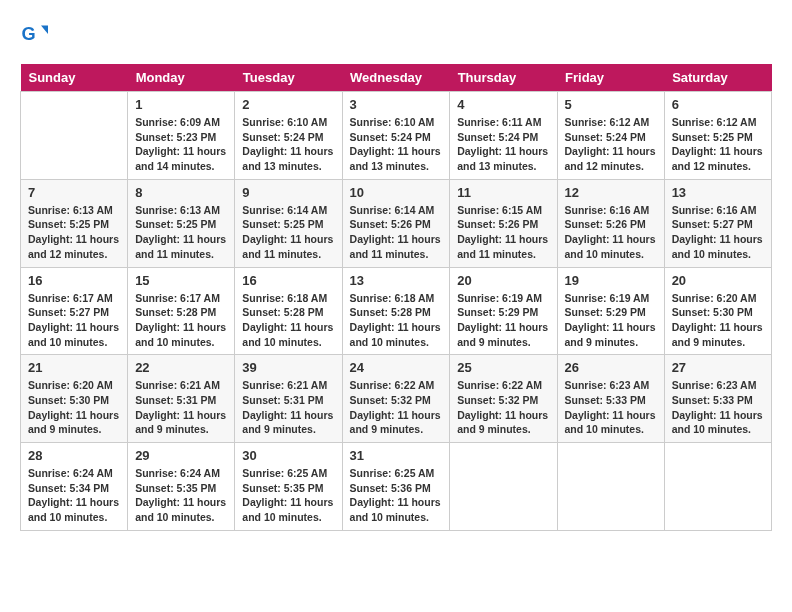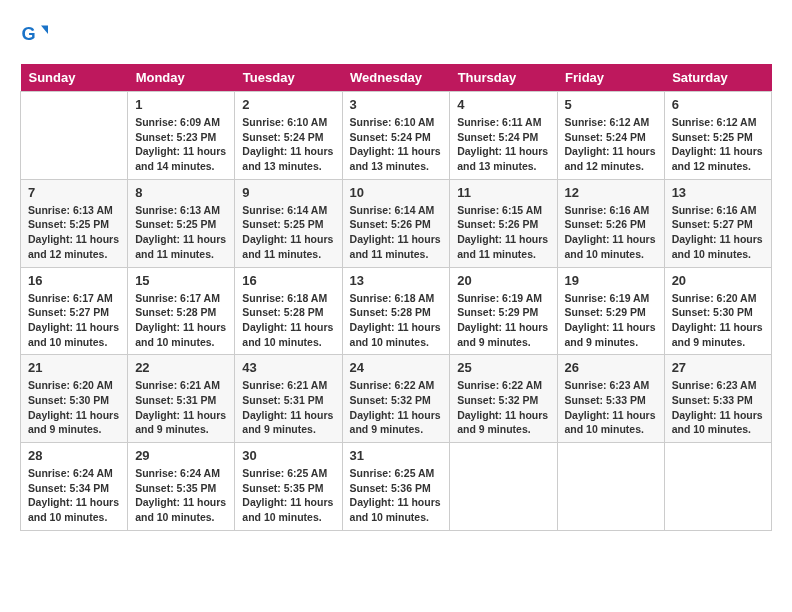--- a/index.html
+++ b/index.html
@@ -212,21 +212,21 @@
       <tr>
         <td>
           <div class="date-num">21</div>
           <div class="sun-info">Sunrise: 6:20 AM<br>Sunset: 5:30 PM<br>Daylight: 11 hours and 9 minutes.</div>
         </td>
         <td>
           <div class="date-num">22</div>
           <div class="sun-info">Sunrise: 6:21 AM<br>Sunset: 5:31 PM<br>Daylight: 11 hours and 9 minutes.</div>
         </td>
         <td>
-          <div class="date-num">43</div>
+          <div class="date-num">39</div>
           <div class="sun-info">Sunrise: 6:21 AM<br>Sunset: 5:31 PM<br>Daylight: 11 hours and 9 minutes.</div>
         </td>
         <td>
           <div class="date-num">24</div>
           <div class="sun-info">Sunrise: 6:22 AM<br>Sunset: 5:32 PM<br>Daylight: 11 hours and 9 minutes.</div>
         </td>
         <td>
           <div class="date-num">25</div>
           <div class="sun-info">Sunrise: 6:22 AM<br>Sunset: 5:32 PM<br>Daylight: 11 hours and 9 minutes.</div>
         </td>

